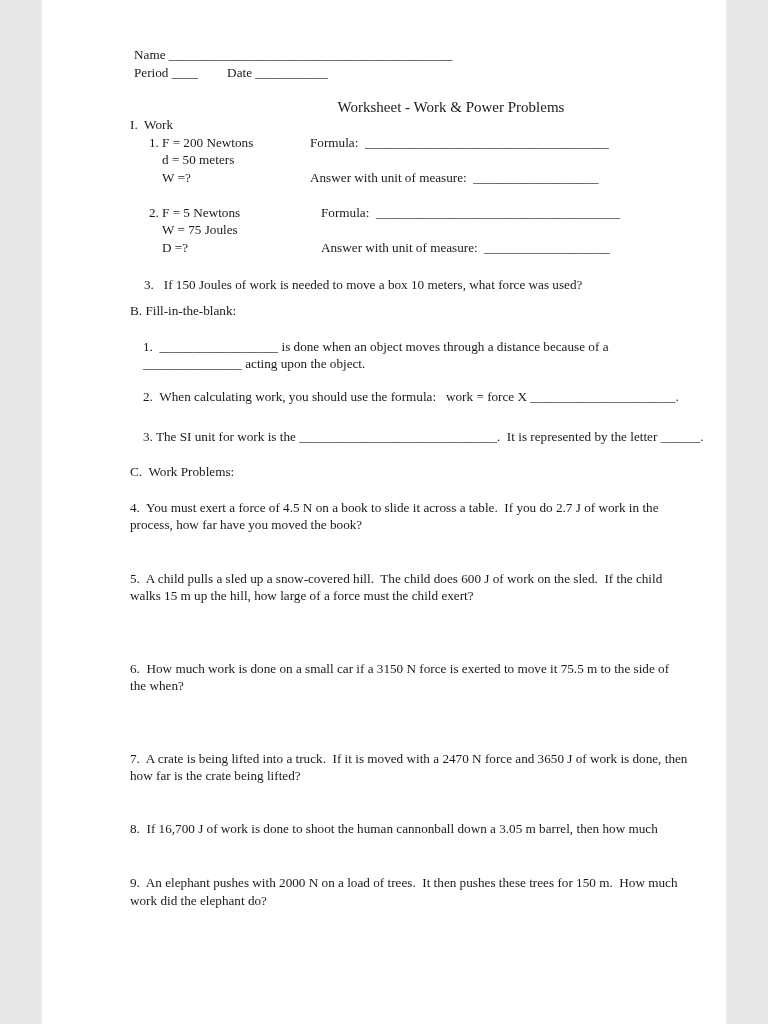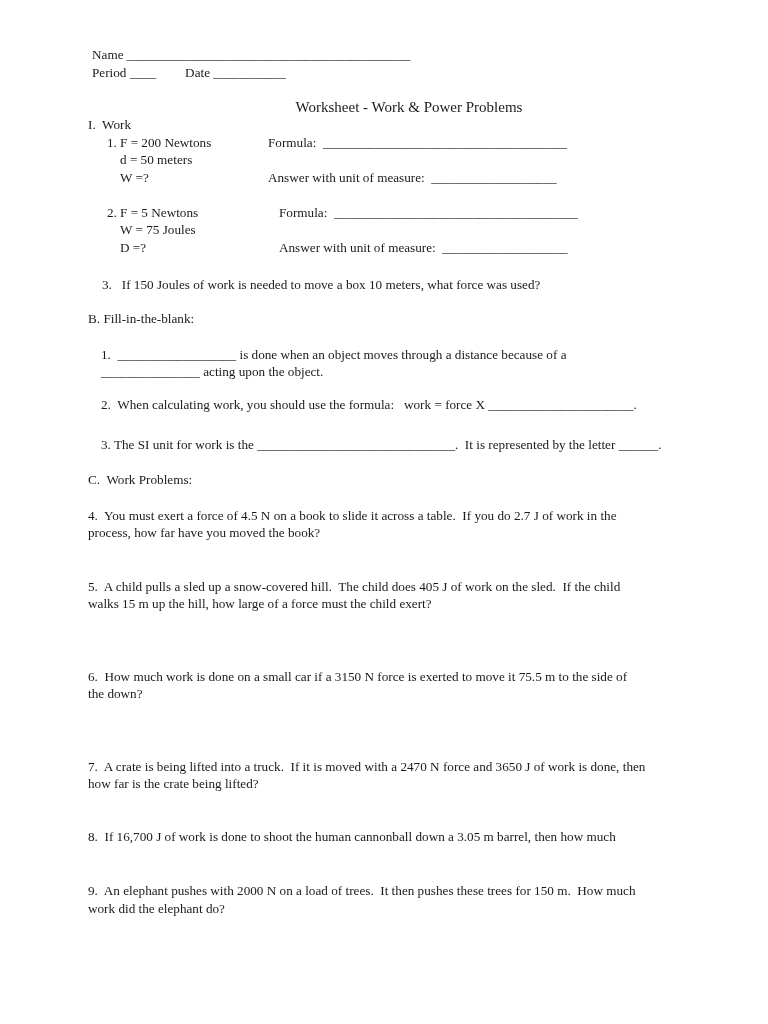--- a/index.html
+++ b/index.html
@@ -1,18 +1,18 @@
 <!DOCTYPE html>
 <html><head>
 <meta charset="utf-8">
 <style>
   html, body { margin: 0; padding: 0; background: #e8e8e8; }
   .page {
     position: relative;
-    width: 768px;
+    width: 684px;
     height: 1024px;
     margin: 0 auto;
     background: #ffffff;
     color: #1a1a1a;
     font-family: "Liberation Serif", "DejaVu Serif", serif;
     font-size: 13.2px;
     line-height: 17.5px;
     box-sizing: border-box;
     padding: 46px 30px 0 88px;
     overflow: hidden;
@@ -27,21 +27,21 @@
     white-space: pre;
     width: 642px;
   }
   .iprob { display: flex; margin-left: 19px; }
   .iprob-gap { margin-top: 17.5px; gap: 11px; }
   .iprob-left { width: 161px; flex: none; }
   .num { display: inline-block; width: 13px; }
   .given { padding-left: 13px; }
   .answer-row { margin-top: 17.5px; }
   .p3 { margin-top: 20px; margin-left: 14px; }
-  .b-heading { margin-top: 16px; }
+  .b-heading { margin-top: 8px; }
   .b-item1 { margin-top: 18.5px; margin-left: 13px; }
   .b-item1-l2 { }
   .b-item2 { margin-top: 15px; margin-left: 13px; }
   .b-item3 { margin-top: 22.5px; margin-left: 13px; }
   .c-heading { margin-top: 17.5px; }
   .wp4 { margin-top: 18.5px; }
   .wp5 { margin-top: 36px; }
   .wp6 { margin-top: 55px; }
   .wp7 { margin-top: 55px; }
   .wp8 { margin-top: 35px; }
@@ -94,27 +94,27 @@
   <div class="line b-item3">3. The SI unit for work is the ______________________________.  It is represented by the letter ______.</div>
 
   <div class="line c-heading">C.  Work Problems:</div>
 
   <div class="wp4">
     <div class="line">4.  You must exert a force of 4.5 N on a book to slide it across a table.  If you do 2.7 J of work in the</div>
     <div class="line">process, how far have you moved the book?</div>
   </div>
 
   <div class="wp5">
-    <div class="line">5.  A child pulls a sled up a snow-covered hill.  The child does 405 J of work on the sled.  If the child</div>
+    <div class="line">5.  A child pulls a sled up a snow-covered hill.  The child does 600 J of work on the sled.  If the child</div>
     <div class="line">walks 15 m up the hill, how large of a force must the child exert?</div>
   </div>
 
   <div class="wp6">
     <div class="line">6.  How much work is done on a small car if a 3150 N force is exerted to move it 75.5 m to the side of</div>
-    <div class="line">the down?</div>
+    <div class="line">the when?</div>
   </div>
 
   <div class="wp7">
     <div class="line">7.  A crate is being lifted into a truck.  If it is moved with a 2470 N force and 3650 J of work is done, then</div>
     <div class="line">how far is the crate being lifted?</div>
   </div>
 
   <div class="wp8">
     <div class="line">8.  If 16,700 J of work is done to shoot the human cannonball down a 3.05 m barrel, then how much</div>
   </div>

